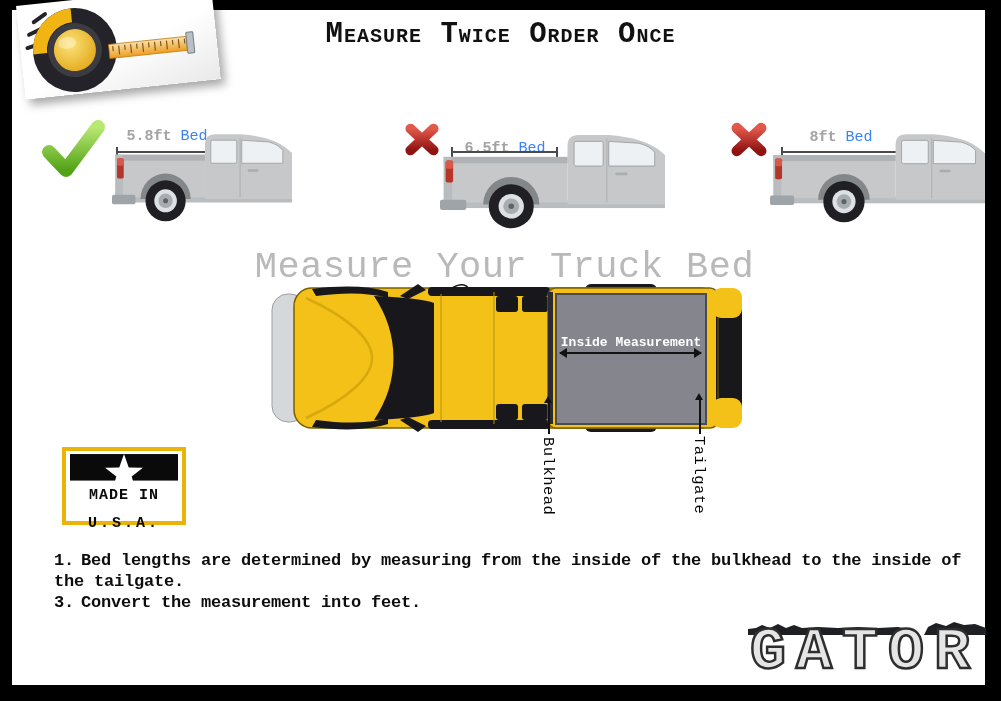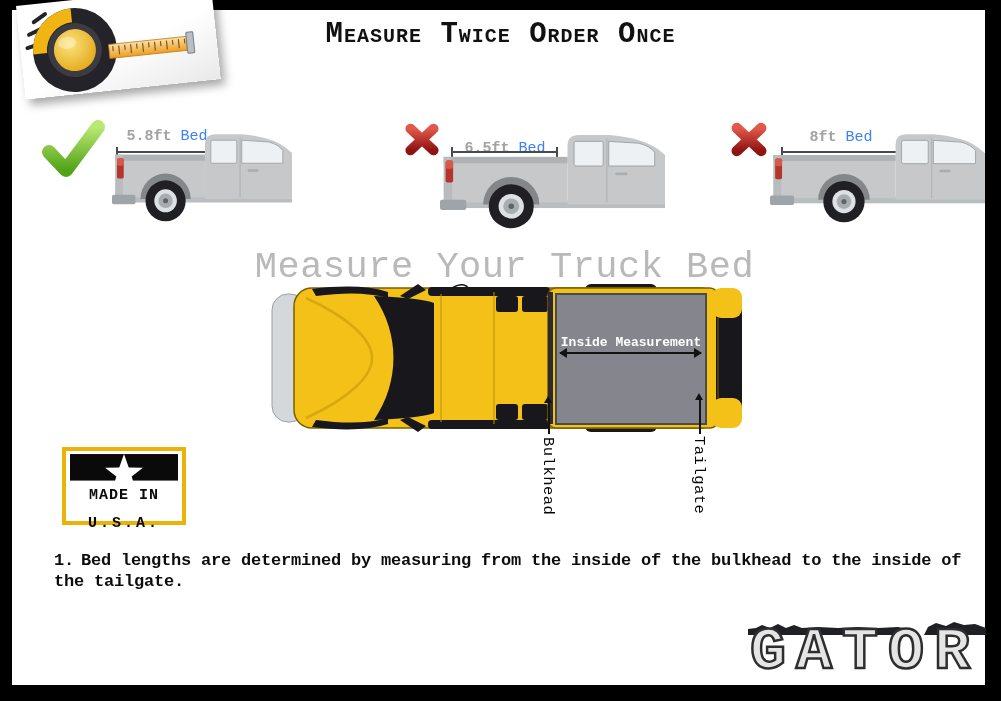--- a/index.html
+++ b/index.html
@@ -263,20 +263,23 @@
       <polygon fill="#ffffff" points="57,0 62,14.1 77,14.5 65.1,23.6 69.3,38 57,29.5 44.7,38 48.9,23.6 37,14.5 52,14.1"></polygon>
     </svg>
     <div class="stamp-line1">MADE IN</div>
     <div class="stamp-line2">U.S.A.</div>
   </div>
 
   <ol class="instructions">
     <li>
       <span class="ins-num">1.</span><span>Bed lengths are determined by measuring from the inside of the bulkhead to the inside of the tailgate.</span>
     </li>
+    <li>
+      <span class="ins-num">3.</span><span>Convert the measurement into feet.</span>
+    </li>
   </ol>
 
   <svg class="gator-sil" width="238" height="15" viewBox="0 0 238 15">
     <path d="M0 15 L0 9 L8 8 L14 5 L22 8 L30 4 L38 8 L46 5 L54 8 L70 7 L90 8 L110 7 L130 8 L150 7 L160 9 L166 15 Z" fill="#1e2024"></path>
     <path d="M176 15 L180 7 L188 3 L198 6 L206 2 L216 5 L227 4 L238 8 L238 15 Z" fill="#1e2024"></path>
   </svg>
   <div class="gator-text">GATOR</div>
 </div>
 
 </body></html>

